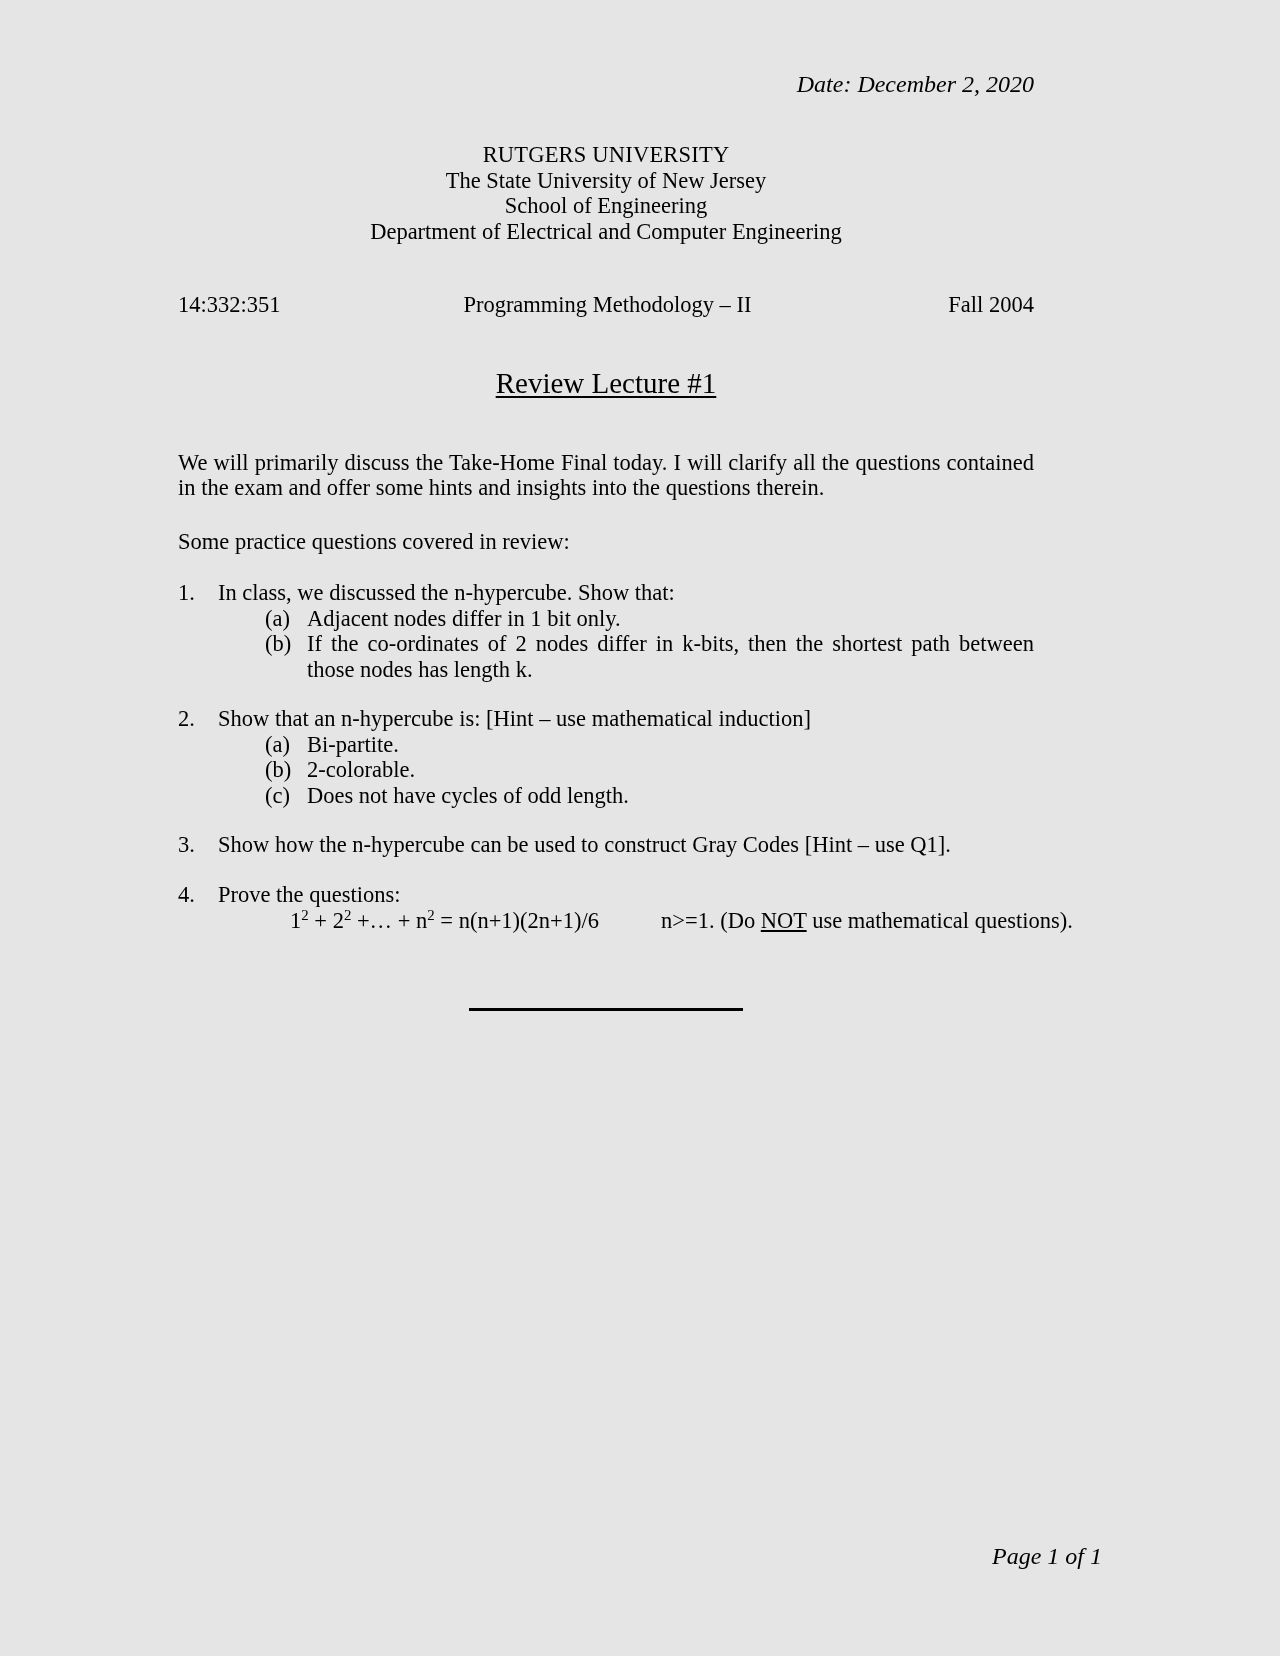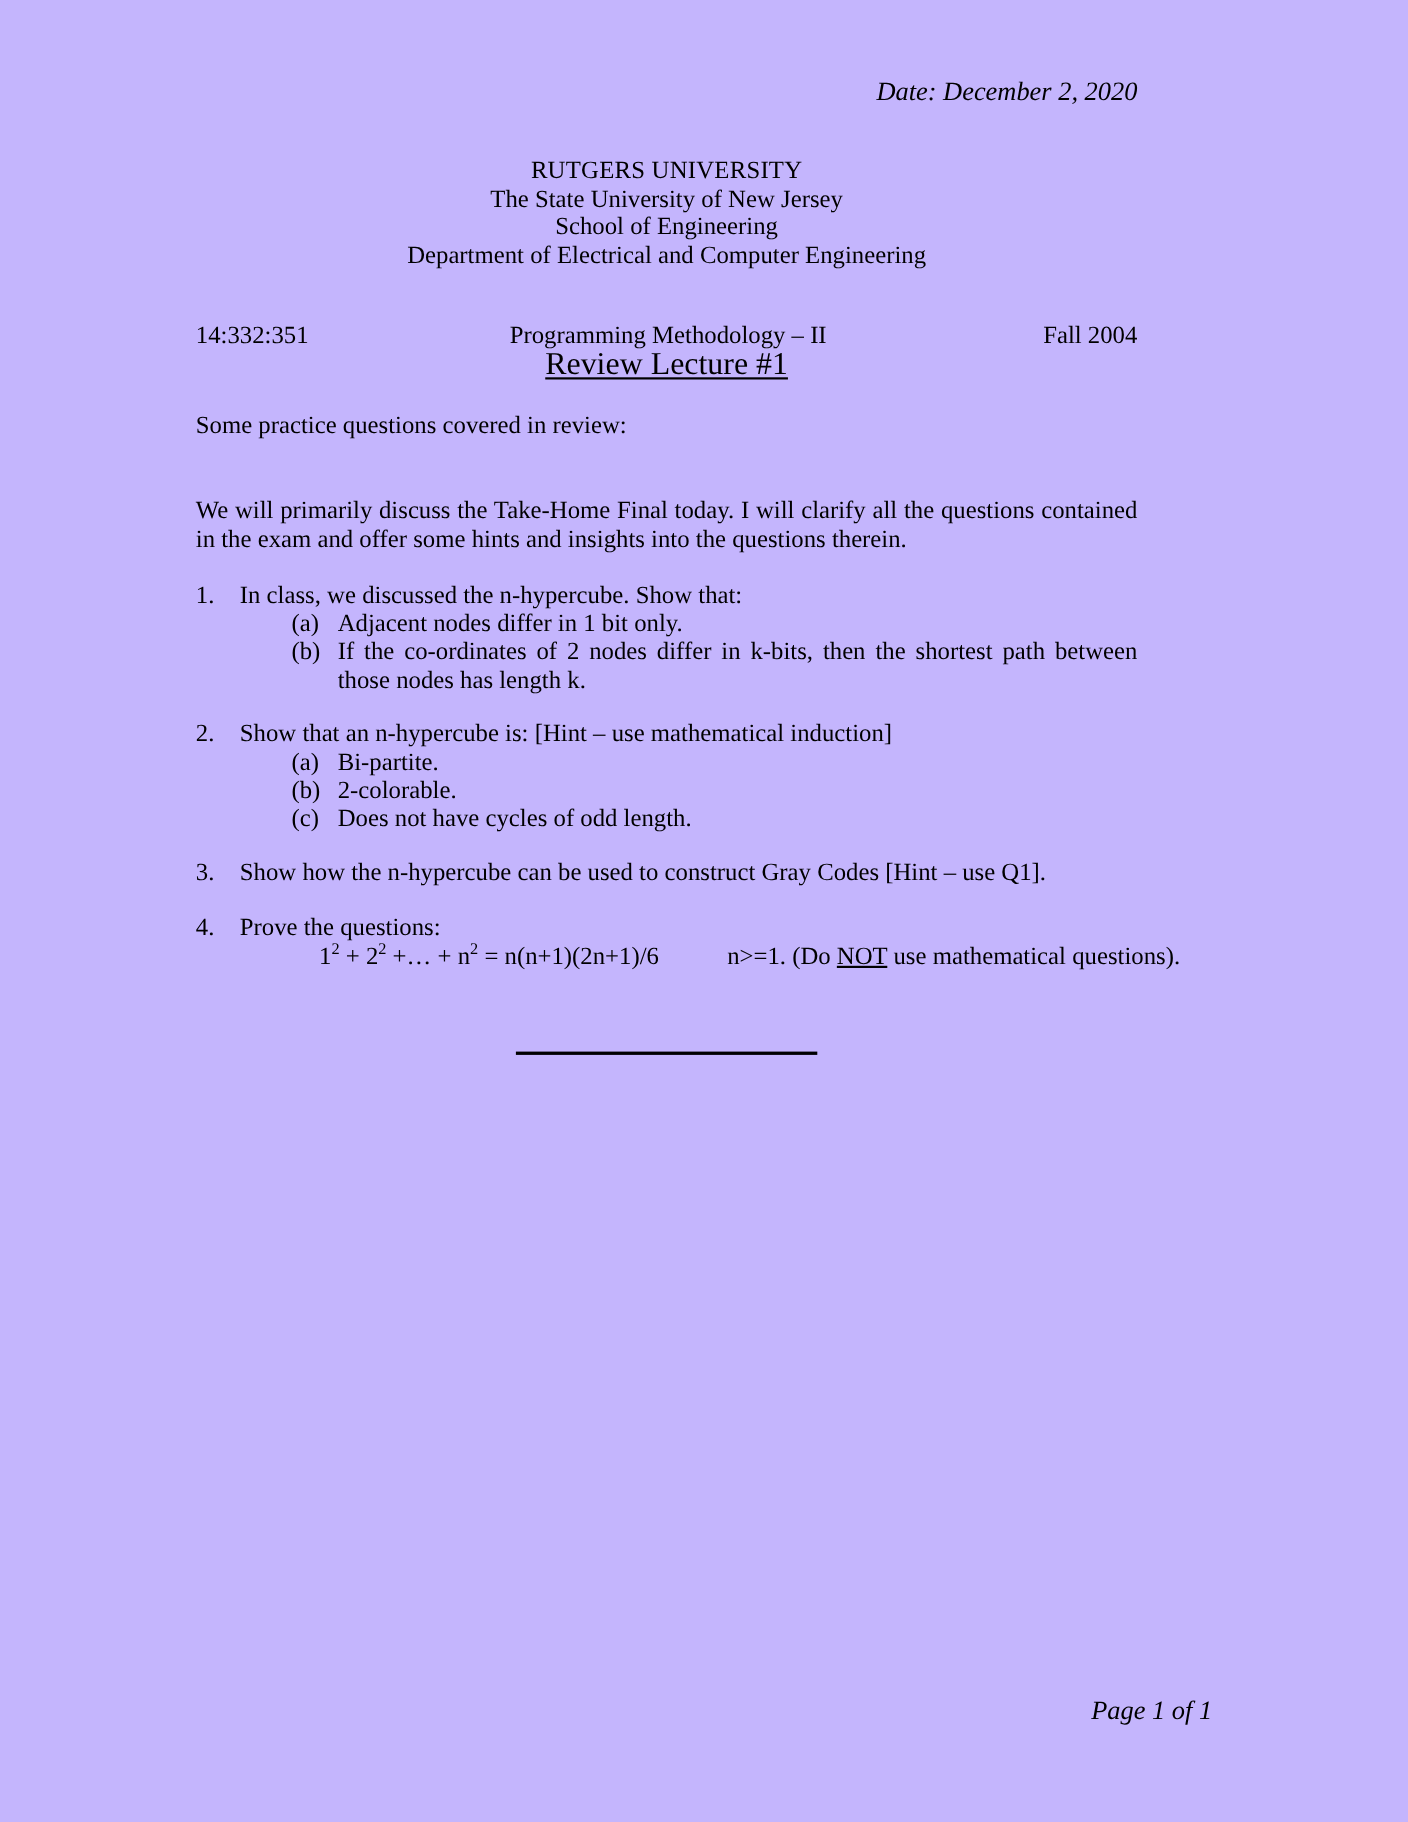--- a/index.html
+++ b/index.html
@@ -8,21 +8,21 @@
     background: #ffffff;
   }
   body {
     font-family: "Liberation Serif", "DejaVu Serif", serif;
     color: #000000;
   }
   .page {
     position: relative;
     width: 1280px;
     height: 1656px;
-    background: #c4b5fd;
+    background: #e5e5e5;
     box-sizing: border-box;
     padding: 0;
     overflow: hidden;
   }
   .content {
     position: absolute;
     left: 178px;
     top: 0;
     width: 856px;
     height: 1656px;
@@ -50,20 +50,21 @@
     align-items: flex-end;
     margin-top: 50px;
     font-size: 22.5px;
     line-height: 1;
   }
   .course-code { flex: 0 0 auto; }
   .course-title { flex: 0 0 auto; margin-left: 26px; }
   .course-term { flex: 0 0 auto; margin-left: 40px; }
   .doc-title {
     text-align: center;
+    margin-top: 52px;
     font-size: 29px;
     line-height: 1;
   }
   .doc-title span {
     text-decoration: underline;
     text-underline-offset: 3px;
   }
   .para {
     margin-top: 52px;
     font-size: 22.5px;
@@ -160,23 +161,23 @@
     </div>
 
     <div class="course-row">
       <div class="course-code">14:332:351</div>
       <div class="course-title">Programming Methodology – II</div>
       <div class="course-term">Fall 2004</div>
     </div>
 
     <div class="doc-title"><span>Review Lecture #1</span></div>
 
+    <div class="para">We will primarily discuss the Take-Home Final today. I will clarify all the questions contained in the exam and offer some hints and insights into the questions therein.</div>
+
     <div class="para sub">Some practice questions covered in review:</div>
-
-    <div class="para">We will primarily discuss the Take-Home Final today. I will clarify all the questions contained in the exam and offer some hints and insights into the questions therein.</div>
 
     <ol class="qlist">
 
       <li>
         <span class="num">1.</span>
         <span class="qtext">In class, we discussed the n-hypercube. Show that:</span>
         <ol class="sublist">
           <li>
             <span class="slabel">(a)</span>
             <span>Adjacent nodes differ in 1 bit only.</span>

